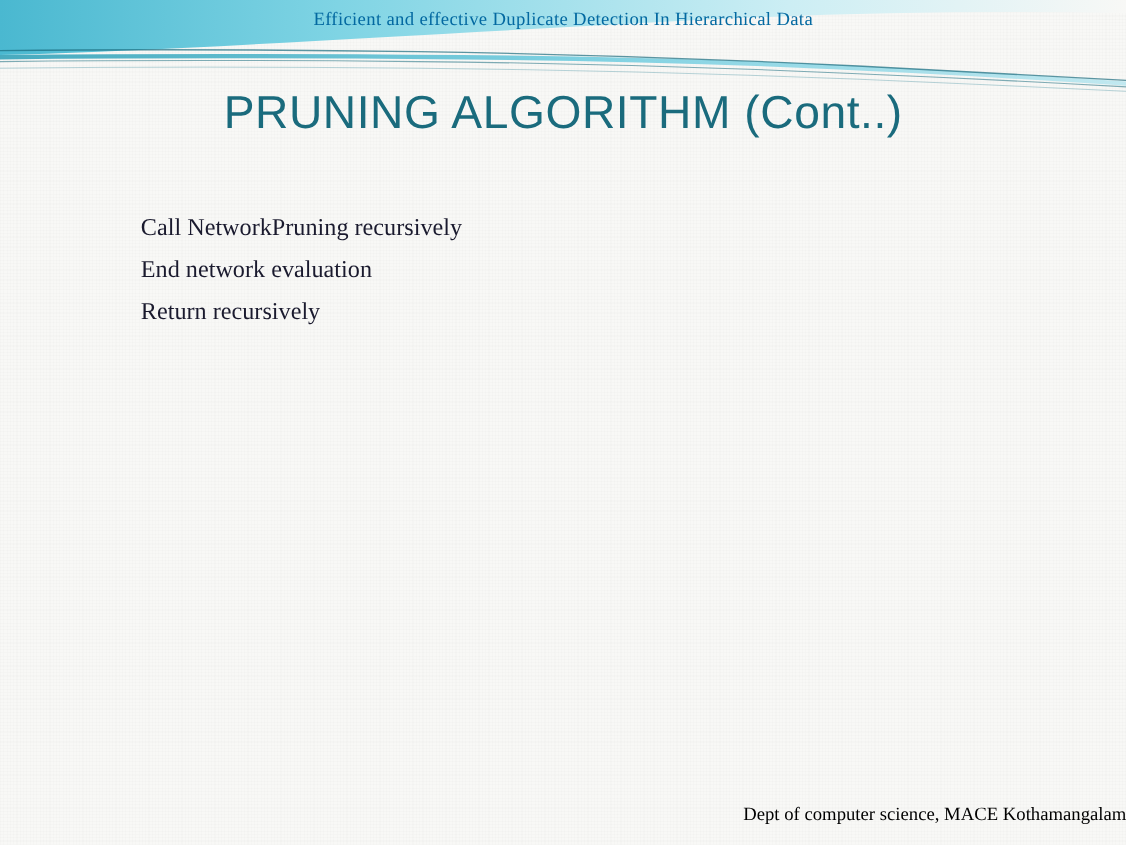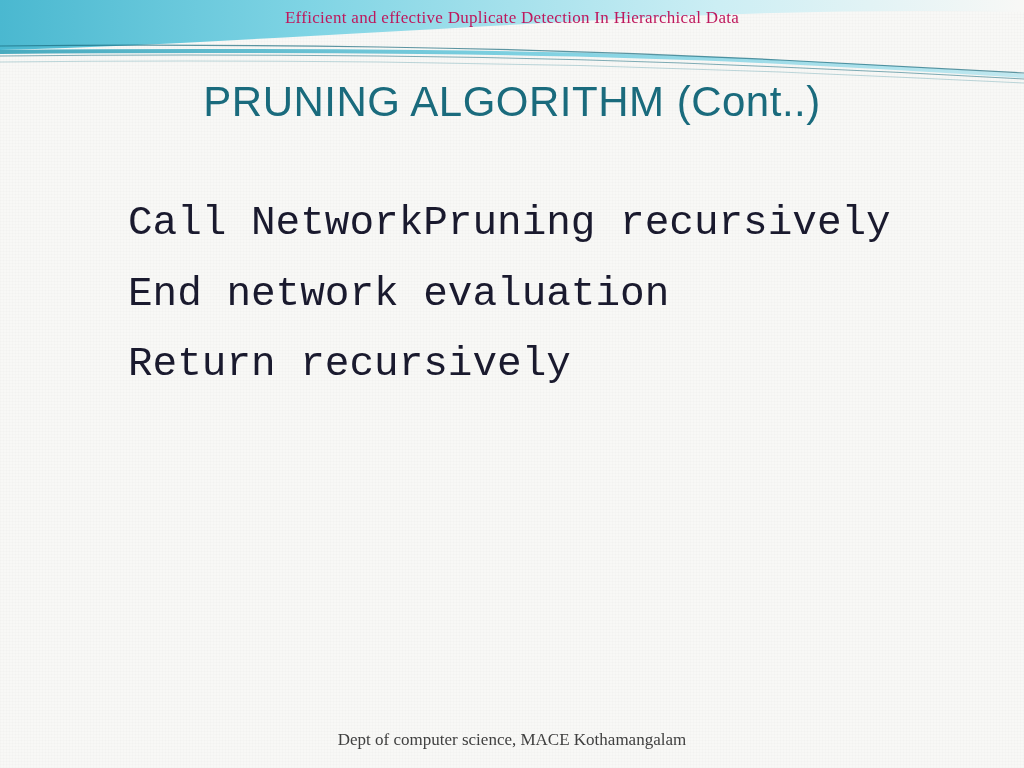--- a/index.html
+++ b/index.html
@@ -31,21 +31,21 @@
       z-index: 1;
     }
     .header-text {
       position: absolute;
       top: 8px;
       left: 0;
       width: 100%;
       text-align: center;
       font-family: Georgia, serif;
       font-size: 17px;
-      color: #be185d;
+      color: #0369a1;
       z-index: 2;
       letter-spacing: 0.3px;
     }
     .slide-title {
       position: absolute;
       top: 78px;
       left: 0;
       width: 100%;
       text-align: center;
       font-family: Liberation Sans, sans-serif;
@@ -55,35 +55,35 @@
       z-index: 3;
       letter-spacing: 0.5px;
     }
     .body-content {
       position: absolute;
       top: 188px;
       left: 128px;
       z-index: 3;
     }
     .body-line {
-      font-family: Liberation Mono, monospace;
-      font-size: 41px;
+      font-family: Liberation Serif, serif;
+      font-size: 22px;
       color: #1a1a2e;
       line-height: 1.72;
       font-weight: 400;
     }
     .footer-text {
       position: absolute;
       bottom: 18px;
       left: 0;
       width: 100%;
-      text-align: center;
+      text-align: right;
       font-family: Georgia, serif;
       font-size: 17px;
-      color: #404040;
+      color: #000000;
       z-index: 3;
     }
   </style>
 </head>
 <body>
 
 <div class="paper-texture"></div>
 
 <svg class="wave-header" viewBox="0 0 1024 140" preserveAspectRatio="none">
   <defs>

